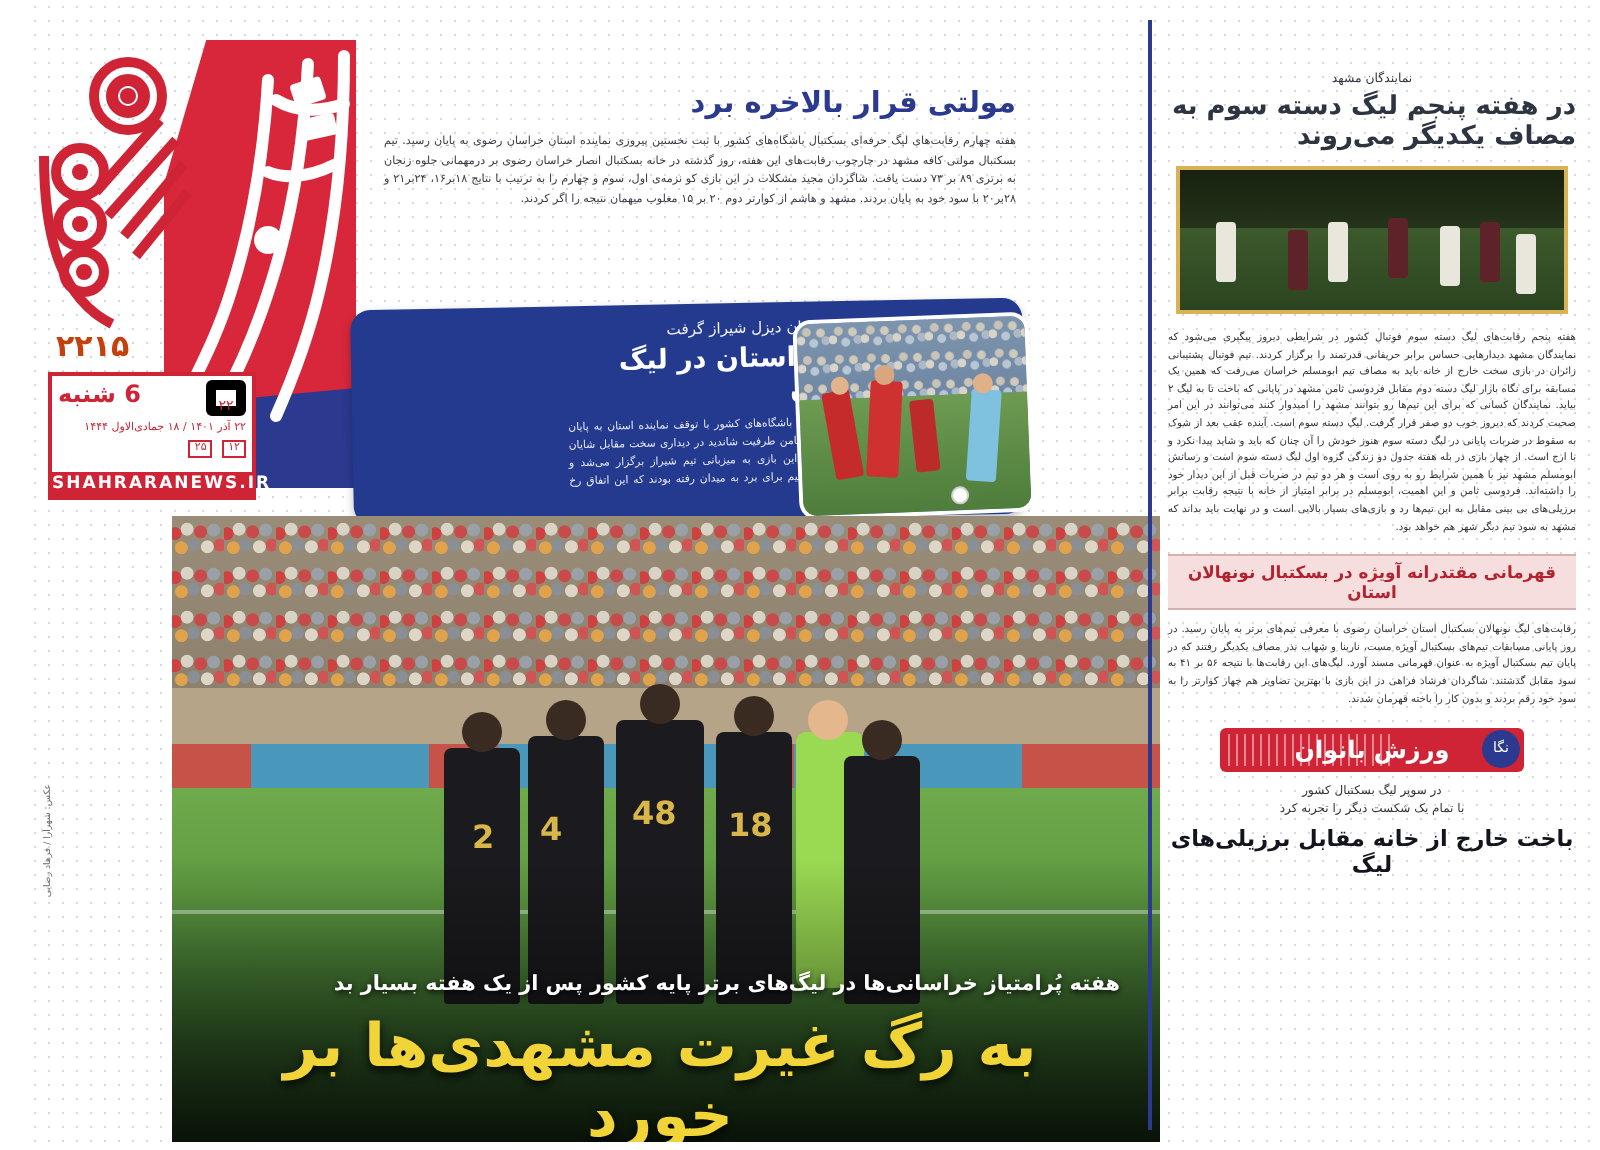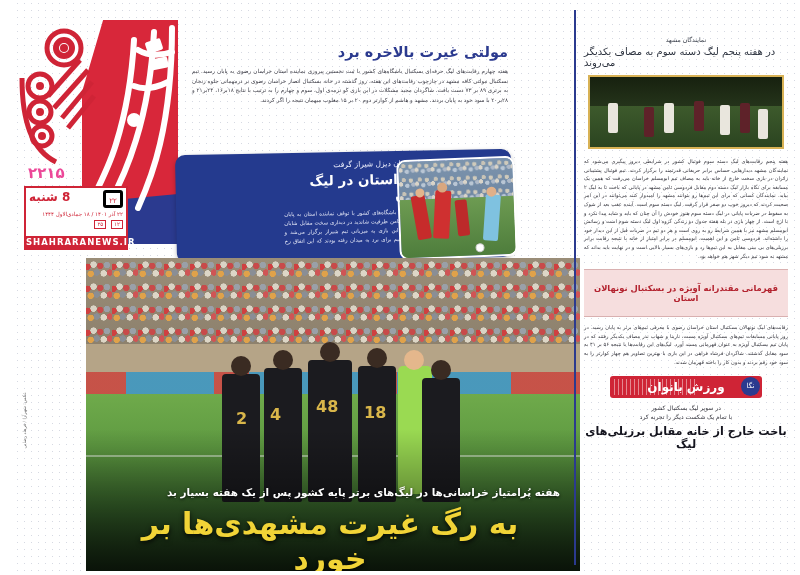--- a/index.html
+++ b/index.html
@@ -59,21 +59,21 @@
     font-size: 9px;
   }
   .swirl {
     position: absolute;
     left: 4px; top: 18px;
     width: 86px; height: 142px;
   }
   .issue-no {
     position: absolute;
     left: 14px; top: 156px;
-    color: #ec4899;
+    color: #c2410c;
     font-size: 15px;
     letter-spacing: 3px;
     font-weight: bold;
     direction: ltr;
   }
   .date-box {
     position: absolute;
     left: 10px; top: 178px;
     width: 104px; height: 64px;
     border: 2px solid #cf2436;
@@ -87,21 +87,21 @@
     height: 20px;
   }
   .date-day {
     color: #cf2436;
     font-size: 12px;
     font-weight: bold;
     line-height: 14px;
   }
   .date-cal {
     width: 20px; height: 18px;
-    border: 3px solid #000000;
+    border: 5px solid #000000;
     border-radius: 3px;
     color: #cf2436;
     font-size: 7px;
     text-align: center;
     line-height: 16px;
   }
   .date-sub {
     color: #cf2436;
     font-size: 5.5px;
     line-height: 7.5px;
@@ -304,23 +304,24 @@
     background: #2b3a8f;
   }
   .r-eyebrow {
     color: #2e3440;
     font-size: 6.2px;
     text-align: center;
     margin-top: 26px;
   }
   .r-eyebrow2 {
     color: #2e3440;
-    font-size: 10px;
-    text-align: left;
+    font-size: 13px;
+    text-align: right;
     margin-top: 3px;
+    font-weight: bold;
   }
   .r-headline {
     color: #243a8e;
     font-size: 14.5px;
     font-weight: bold;
     text-align: center;
     line-height: 19px;
     margin-top: 4px;
     letter-spacing: -.3px;
   }
@@ -349,21 +350,21 @@
 
   .r-subhead {
     margin-top: 9px;
     background: #f6dede;
     border-top: 1px solid #d9b0b0;
     border-bottom: 1px solid #d9b0b0;
     color: #b3232f;
     font-size: 8.4px;
     font-weight: bold;
     text-align: center;
-    padding: 13px 2px;
+    padding: 3px 2px;
   }
   .r-body2 {
     color: #33333b;
     font-size: 5.1px;
     line-height: 8.6px;
     text-align: justify;
     margin-top: 6px;
     direction: rtl;
   }
 
@@ -466,35 +467,35 @@
         <circle cx="24" cy="110" r="4"></circle>
         <circle cx="46" cy="22" r="4"></circle>
       </g>
     </svg>
 
     <div class="issue-no">۲۲۱۵</div>
 
     <div class="date-box">
       <div class="date-row">
         <div class="date-cal">۲۲</div>
-        <div class="date-day">8 شنبه</div>
+        <div class="date-day">6 شنبه</div>
       </div>
       <div class="date-sub">۲۲ آذر ۱۴۰۱ / ۱۸ جمادی‌الاول ۱۴۴۴</div>
       <div class="date-sub">
         <span class="pg">۱۲</span>
         <span class="pg">۲۵</span>
       </div>
       <div class="site-band">SHAHRARANEWS.IR</div>
     </div>
   </div>
 
   <div class="vertical-credit">عکس: شهرآرا / فرهاد رضایی</div>
 
   <div class="story-top">
-    <div class="hl">مولتی غیرت بالاخره برد</div>
+    <div class="hl">مولتی قرار بالاخره برد</div>
     <div class="body">هفته چهارم رقابت‌های لیگ حرفه‌ای بسکتبال باشگاه‌های کشور با ثبت نخستین پیروزی نماینده استان خراسان رضوی به پایان رسید. تیم بسکتبال مولتی کافه مشهد در چارچوب رقابت‌های این هفته، روز گذشته در خانه بسکتبال انصار خراسان رضوی بر درمهمانی جلوه زنجان به برتری ۸۹ بر ۷۳ دست یافت. شاگردان مجید مشکلات در این بازی کو نزمه‌ی اول، سوم و چهارم را به ترتیب با نتایج ۱۸بر۱۶، ۲۴بر۲۱ و ۲۸بر۲۰ با سود خود به پایان بردند. مشهد و هاشم از کوارتر دوم ۲۰ بر ۱۵ مغلوب میهمان نتیجه را اگر کردند.</div>
   </div>
 
   <div class="panel-blue"></div>
   <div class="panel-blue-inner">
     <div class="kicker">فردوسی ثامن یک امتیاز از شایان دیزل شیراز گرفت</div>
     <div class="hl">تساوی نماینده استان در لیگ دسته دوم ایران</div>
     <div class="body">هفته هفتم رقابت‌های لیگ دسته دوم فوتبال باشگاه‌های کشور با توقف نماینده استان به پایان رسید. شاگردان عباس چمنیان در فردوسی ثامن طرفیت شاندید در دیداری سخت مقابل شایان دیزل شیراز به تساوی بدون گل رسیدند. این بازی به میزبانی تیم شیراز برگزار می‌شد و مشهدی‌ها با توجه به جایگاه جدول‌شان در تیم برای برد به میدان رفته بودند که این اتفاق رخ نخورد.</div>
   </div>
 

